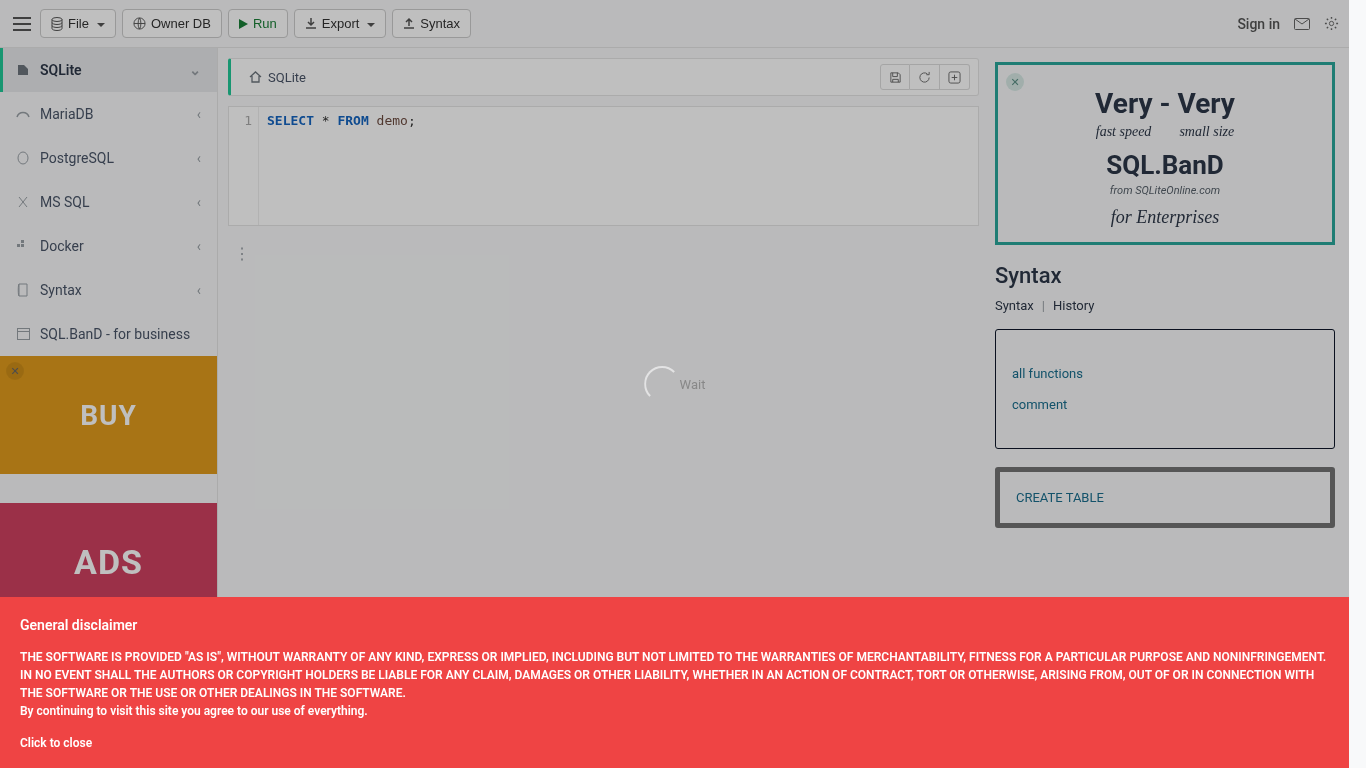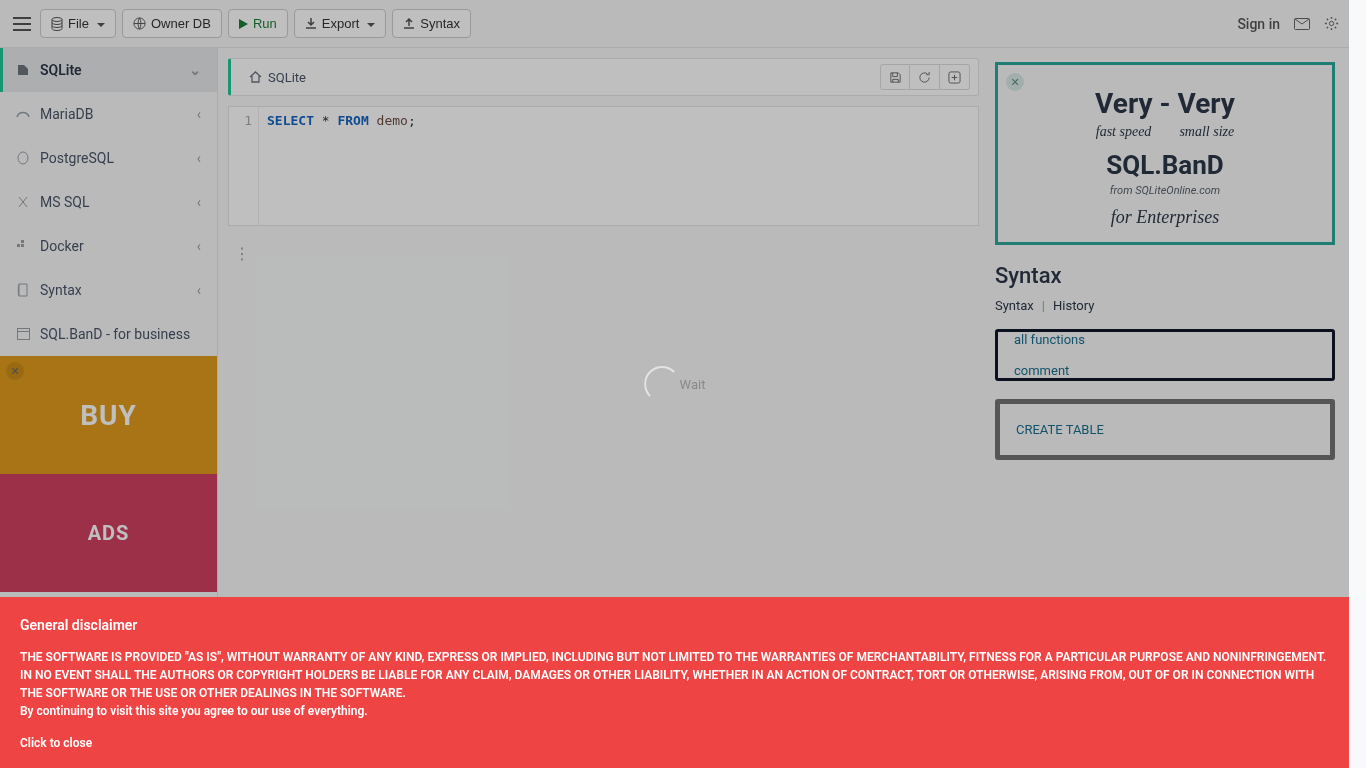--- a/index.html
+++ b/index.html
@@ -22,21 +22,21 @@
 .sidebar { width: 218px; background: #f8f9fa; border-right: 1px solid #e5e5e5; display: flex; flex-direction: column; }
 .side-item { display: flex; align-items: center; gap: 10px; padding: 14px 16px; color: #4a5568; cursor: pointer; position: relative; font-size: 14px; }
 .side-item.active { background: #e7e9eb; font-weight: 600; color: #2d3748; }
 .side-item.active::before { content: ""; position: absolute; left: 0; top: 0; bottom: 0; width: 3px; background: #20c997; }
 .side-item .chev { margin-left: auto; color: #9aa0a6; font-size: 14px; }
 .side-item .db-icon { width: 14px; display: inline-flex; justify-content: center; color: #6c757d; }
 
 .ad-block { position: relative; }
 .ad-close { position: absolute; left: 6px; top: 6px; width: 18px; height: 18px; border-radius: 50%; background: rgba(0,0,0,0.08); color: #666; font-size: 11px; display: flex; align-items: center; justify-content: center; cursor: pointer; }
 .ad-buy { height: 118px; background: #e09b1c; display: flex; align-items: center; justify-content: center; color: #fff; font-size: 28px; font-weight: 700; letter-spacing: 1px; }
-.ad-ads { height: 118px; background: #cf4060; display: flex; align-items: center; justify-content: center; color: #fff; font-size: 20px; font-weight: 700; letter-spacing: 1px; }
+.ad-ads { height: 118px; background: #cf4060; display: flex; align-items: center; justify-content: center; color: #fff; font-size: 34px; font-weight: 700; letter-spacing: 1px; margin-top: 29px; }
 
 .main { flex: 1; display: flex; flex-direction: column; padding: 10px; gap: 10px; overflow: hidden; }
 .tabbar { display: flex; align-items: center; background: #fff; border: 1px solid #e5e5e5; border-left: 3px solid #20c997; border-radius: 3px; height: 38px; padding: 0 8px; }
 .tab { display: flex; align-items: center; gap: 6px; padding: 0 10px; height: 100%; color: #4a5568; cursor: pointer; font-size: 13px; }
 .tab .home-icon { color: #6c757d; }
 .tab-actions { margin-left: auto; display: flex; gap: 0; }
 .tab-act { width: 30px; height: 26px; border: 1px solid #ddd; background: #fff; display: flex; align-items: center; justify-content: center; cursor: pointer; }
 .tab-act + .tab-act { border-left: none; }
 .tab-act:first-child { border-radius: 3px 0 0 3px; }
 .tab-act:last-child { border-radius: 0 3px 3px 0; }
@@ -59,21 +59,21 @@
 .promo .t3 { display: flex; justify-content: center; gap: 28px; font-style: italic; font-family: Georgia, serif; font-size: 14px; margin-top: 4px; }
 .promo .t4 { font-size: 26px; font-weight: 700; margin-top: 10px; color: #2d3748; }
 .promo .t5 { font-size: 11px; margin-top: 4px; font-style: italic; color: #57606a; }
 .promo .t6 { font-family: Georgia, serif; font-style: italic; font-size: 18px; margin-top: 10px; }
 
 .panel-title { font-size: 22px; font-weight: 500; color: #2d3748; margin-top: 18px; }
 .panel-tabs { display: flex; gap: 8px; margin-top: 10px; color: #2d3748; font-size: 13px; }
 .panel-tabs span { cursor: pointer; }
 .panel-tabs .sep { color: #9aa0a6; }
 
-.syntax-box { margin-top: 16px; border: 3px solid #0f172a; border-radius: 3px; padding: 0 16px; }
+.syntax-box { margin-top: 16px; border: 1px solid #0f172a; border-radius: 3px; padding: 36px 16px; }
 .syntax-link { color: #1a6e8e; margin-bottom: 16px; cursor: pointer; font-size: 13px; }
 .syntax-link:last-child { margin-bottom: 0; }
 
 .expand-box { margin-top: 18px; border: 5px solid #737373; border-radius: 3px; padding: 18px 16px; color: #1a6e8e; font-size: 13px; cursor: pointer; }
 
 .disclaimer { position: absolute; left: 0; right: 0; bottom: 0; background: #ef4444; color: #fff; padding: 18px 20px 16px; font-size: 12px; line-height: 1.5; }
 .disclaimer h4 { font-size: 14px; font-weight: 600; margin-bottom: 12px; }
 .disclaimer .bold { font-weight: 600; }
 .disclaimer .close-line { margin-top: 14px; font-weight: 600; cursor: pointer; }
 

